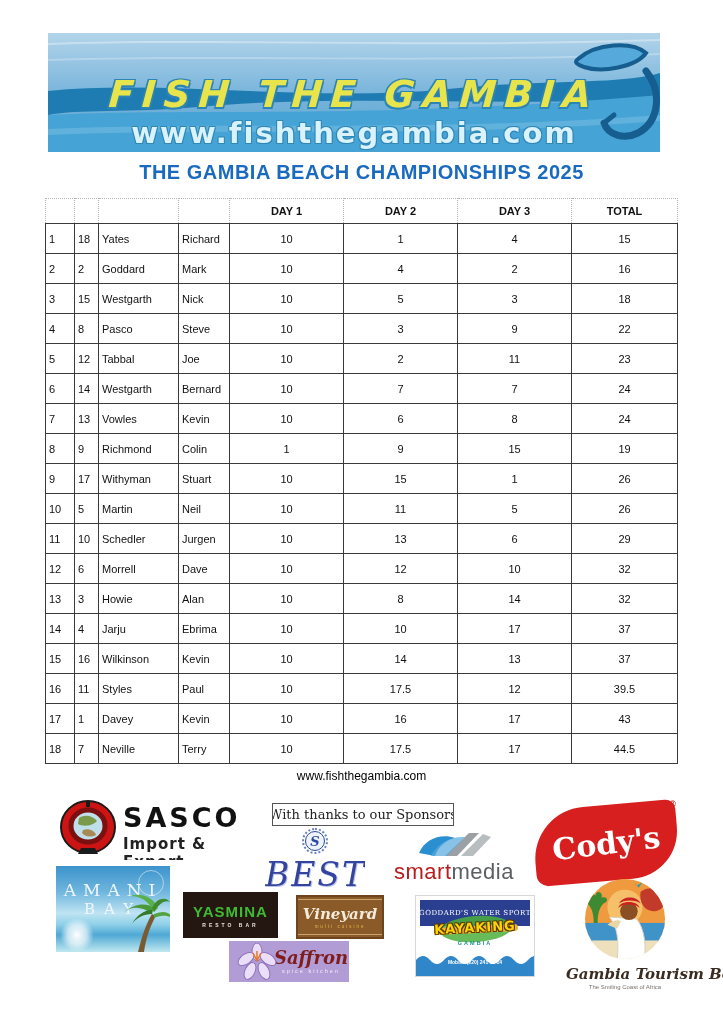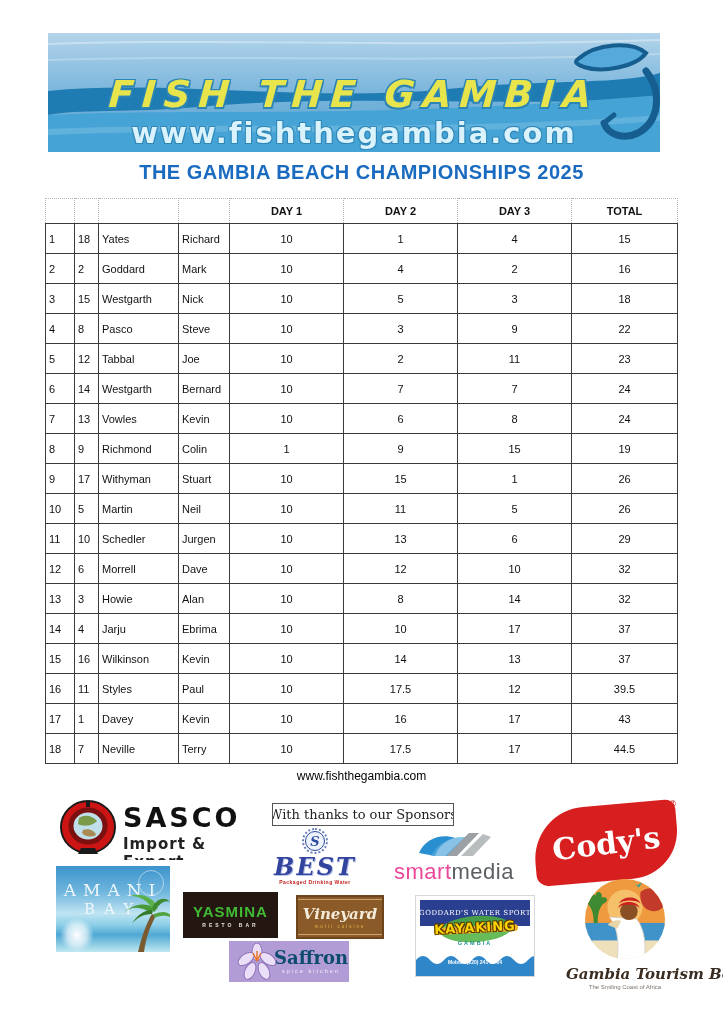--- a/index.html
+++ b/index.html
@@ -54,28 +54,28 @@
     display:flex; align-items:center; justify-content:center;
     font-family:"DejaVu Serif", serif; font-size:13px; color:#222; white-space:nowrap; }
 
   
   .best { left:265px; top:828px; width:100px; height:60px; text-align:center; }
   .best-seal { width:26px; height:26px; margin:0 auto; border-radius:50%; border:2px dotted #6a7fc0;
     display:flex; align-items:center; justify-content:center; }
   .best-seal-inner { width:20px; height:20px; border-radius:50%; border:1.5px solid #2a4aa0; background:#eef3fc;
     display:flex; align-items:center; justify-content:center;
     font-family:"DejaVu Serif", serif; font-style:italic; font-weight:bold; font-size:13px; color:#2a4aa0; }
-  .best-name { font-family:"DejaVu Serif", serif; font-weight:bold; font-style:italic; font-size:24px; line-height:25px;
-    color:#33449f; letter-spacing:2px; text-shadow:1px 1px 0 #b9c2e8; }
+  .best-name { font-family:"DejaVu Serif", serif; font-weight:normal; font-style:italic; font-size:33px; line-height:25px;
+    color:#33449f; letter-spacing:2px; text-shadow:1px 1px 0 #b9c2e8;margin-top:8px; }
   .best-tag { font-size:5px; color:#c02020; font-weight:bold; letter-spacing:0.5px; }
 
   
   .smartmedia { left:380px; top:831px; width:148px; height:54px; text-align:center; }
   .sm-name { font-size:22px; line-height:22px; letter-spacing:0.5px; }
-  .sm-name .blue { color:#ec4899; } .sm-name .gray { color:#5a5f63; }
+  .sm-name .blue { color:#b91c1c; } .sm-name .gray { color:#5a5f63; }
   .sm-tag { font-size:5.5px; letter-spacing:2.5px; color:#a4562c; margin-top:1px; }
 
   
   .codys { left:532px; top:797px; width:152px; height:95px; overflow:visible; }
   .codys-band { position:absolute; left:2px; top:8px; width:144px; height:76px; background:#d81f1f;
     border-radius:52px 10px 48px 12px; transform:rotate(-5deg);
     display:flex; align-items:center; justify-content:center; }
   .codys-name { font-family:"DejaVu Serif", serif; font-weight:bold; font-size:30px; color:#ffffff; transform:rotate(-2deg); }
   .codys-reg { position:absolute; right:8px; top:2px; font-size:9px; color:#d81f1f; font-weight:bold; }
 
@@ -117,21 +117,21 @@
     text-shadow:1px 1px 0 #5a3a00, -1px -1px 0 #5a3a00, 1px -1px 0 #5a3a00, -1px 1px 0 #5a3a00; transform:rotate(-3deg); }
   .kay-sub { position:absolute; left:0; right:0; top:44px; text-align:center; font-size:5.5px; letter-spacing:2px; color:#1d8f8f; font-weight:bold; }
   .goddards-wave { position:absolute; left:0; right:0; bottom:0; height:24px; }
   .goddards-mobile { position:absolute; left:0; right:0; bottom:11px; text-align:center; font-size:5px; color:#ffffff; font-weight:bold; }
 
   
   .saffron { left:229px; top:941px; width:120px; height:41px; background:#b29cd6;
     display:flex; align-items:center; justify-content:center; }
   .saffron-flower { position:absolute; left:8px; top:2px; }
   .saffron-text { margin-left:44px; text-align:center; }
-  .saffron-name { font-family:"DejaVu Serif", serif; font-weight:bold; font-size:18px; color:#0c4a6e; line-height:18px; }
+  .saffron-name { font-family:"DejaVu Serif", serif; font-style:italic; font-weight:bold; font-size:18px; color:#7f1d1d; line-height:18px; }
   .saffron-tag { font-size:5.5px; letter-spacing:2px; color:#f4eefb; margin-top:1px; }
 
   
   .gtb { left:566px; top:878px; width:118px; height:106px; text-align:center; overflow:visible; }
   .gtb-scene { width:82px; height:82px; margin:0 auto; }
   .gtb-name { font-family:"DejaVu Serif", serif; font-style:italic; font-weight:bold; font-size:15px; color:#3a2c20; margin-top:1px; white-space:nowrap; }
   .gtb-tag { font-size:6px; color:#7a7068; margin-top:1px; }
 </style>
 </head>
 <body>

